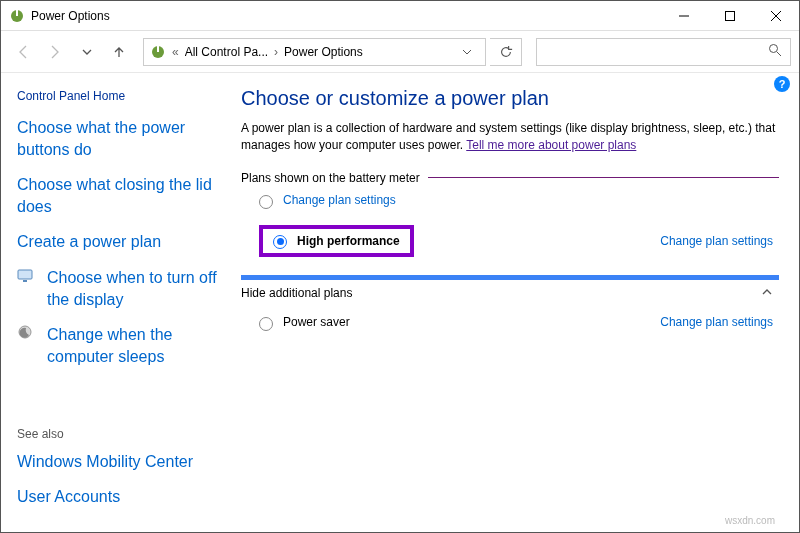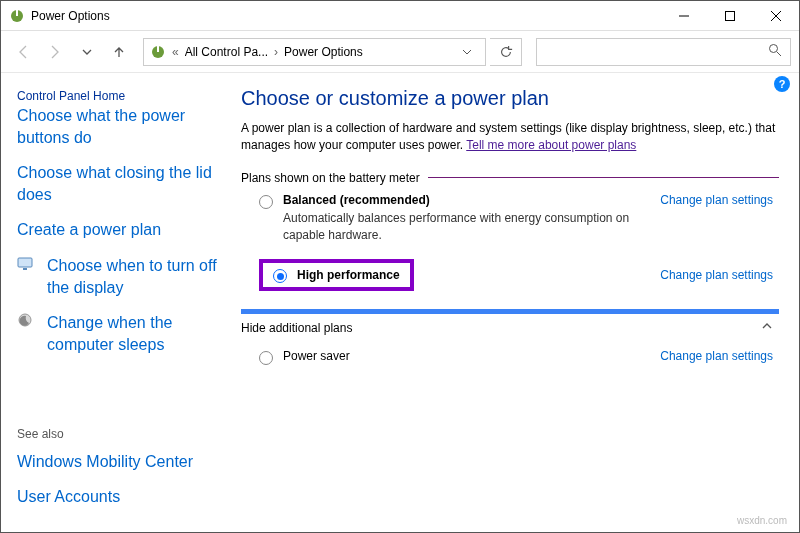--- a/index.html
+++ b/index.html
@@ -64,21 +64,21 @@
   .content {
     display:flex;
     height: calc(533px - 30px - 42px - 2px);
   }
   .sidebar {
     width: 226px;
     padding: 16px 10px 10px 16px;
     display:flex;
     flex-direction:column;
   }
-  .side-head { color:#003399; font-size:12px; margin-bottom:2px; }
+  .side-head { color:#003399; font-size:12px; margin-bottom:14px; }
   .side-link { color:#0066cc; font-size:16px; margin-bottom:14px; line-height:1.35; cursor:pointer;}
   .side-item{display:flex; align-items:flex-start; gap:14px; margin-bottom:14px;}
   .side-item .s-icon{width:16px;height:16px;flex:0 0 16px;}
   .sidebar .spacer{flex:1;}
   .side-sub{color:#555;font-size:12px;margin-bottom:10px;}
   .help-badge{
     position:absolute; right:10px; top:76px;
     width:16px;height:16px;border-radius:50%;
     background:#0a84ff;color:#fff;font-size:11px;font-weight:bold;
     display:flex;align-items:center;justify-content:center;
@@ -112,21 +112,21 @@
   .plan-sub{font-size:12px;color:#333;margin-top:3px;line-height:1.4;}
   .change-link{color:#0066cc;font-size:12px;white-space:nowrap;cursor:pointer;}
   .highlight{
     border:4px solid #8400c7; padding:4px 10px 4px 10px; display:inline-flex; align-items:center; gap:10px;
   }
   .hide-row{
     display:flex; align-items:center; border-top:5px solid #3b82f6; padding:6px 6px 6px 0;
     font-size:12px; color:#000;
   }
   .hide-row .exp{flex:1;}
-  .watermark{position:absolute;bottom:6px;right:12px;font-size:10px;color:#bbb;}
+  .watermark{position:absolute;bottom:6px;right:24px;font-size:10px;color:#bbb;}
 </style>
 </head>
 <body>
 
 <div class="titlebar">
   <span class="app-icon">
     <svg viewBox="0 0 16 16">
         <circle cx="8" cy="8" r="6" fill="#6b9b3a"></circle>
         <rect x="7" y="2" width="2" height="6" fill="#fff"></rect>
       </svg>
@@ -238,24 +238,20 @@
     <h1>Choose or customize a power plan</h1>
     <p class="desc">
       <span>A power plan is a collection of hardware and system settings (like display brightness, sleep, etc.) that manages how your computer uses power. </span><a href="#">Tell me more about power plans</a>
     </p>
 
     <fieldset class="group">
       <legend>Plans shown on the battery meter</legend>
 
       <div class="plan-row">
         <span class="radio"></span>
-        <div class="plan-body">
-          <div class="plan-name bold">Balanced (recommended)</div>
-          <div class="plan-sub">Automatically balances performance with energy consumption on capable hardware.</div>
-        </div>
         <span class="change-link">Change plan settings</span>
       </div>
 
       <div class="plan-row" style="align-items:center">
         <div class="highlight">
           <span class="radio selected"></span>
           <span class="plan-name bold">High performance</span>
         </div>
         <div style="flex:1"></div>
         <span class="change-link">Change plan settings</span>

